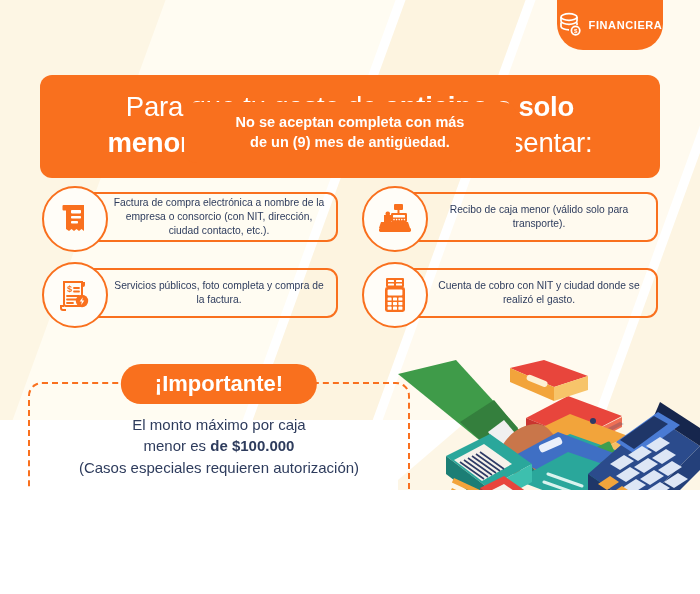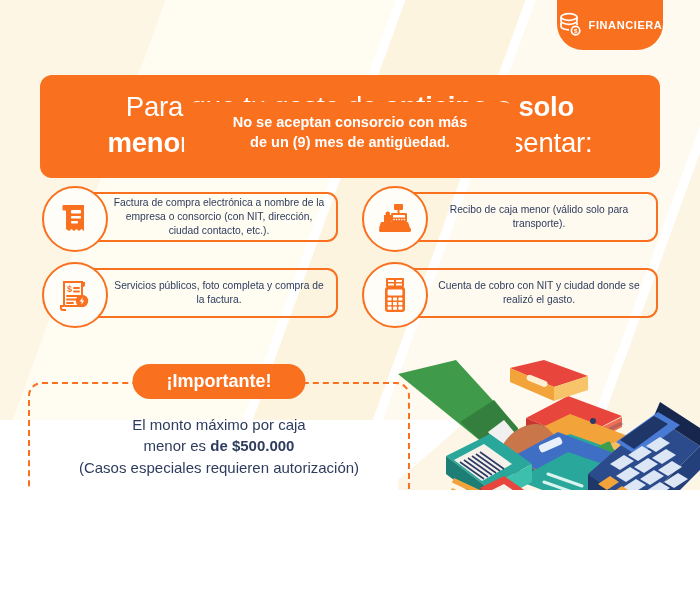--- a/index.html
+++ b/index.html
@@ -63,21 +63,21 @@
   }
 
   
   .important{
     position:absolute;left:28px;top:382px;width:382px;height:125px;
     border:2px dashed #f9701e;border-radius:14px;box-sizing:border-box;z-index:5;
   }
   .imp-pill{
     position:absolute;left:50%;top:-20px;transform:translateX(-50%);
     background:#f9701e;color:#fff;border-radius:20px;
-    padding:7px 34px;font-size:18px;font-weight:bold;white-space:nowrap;
+    padding:7px 34px;font-size:22px;font-weight:bold;white-space:nowrap;
   }
   .imp-body{
     position:absolute;left:0;right:0;top:30px;text-align:center;
     color:#2e3c5d;font-size:15px;line-height:1.42;
   }
   .imp-body b{font-weight:bold;}
   .imp-note{
     position:absolute;left:50%;top:102px;transform:translateX(-50%);
     width:332px;background:#f9701e;color:#fff;border-radius:13px;
     padding:11px 10px;box-sizing:border-box;text-align:center;
@@ -228,26 +228,26 @@
         </div>
       </div>
 
     </div>
   </div>
 
   <div class="important">
     <div class="imp-pill">¡Importante!</div>
     <div class="imp-body">
       <div>El monto máximo por caja</div>
-      <div><span>menor es </span><b>de $500.000</b></div>
+      <div><span>menor es </span><b>de $100.000</b></div>
       <div>(Casos especiales requieren autorización)</div>
     </div>
   </div>
   <div class="imp-note">
-    <div>No se aceptan consorcio con más</div>
+    <div>No se aceptan completa con más</div>
     <div>de un (9) mes de antigüedad.</div>
   </div>
 
   <div class="illus">
     <svg width="302" height="185" viewBox="0 0 302 185">
 
       <path d="M0 120 L70 60 L302 60 L302 185 L0 185 Z" fill="#fdf4e2" opacity=".85"></path>
 
       <path d="M128 58 l42-22 54 20 -44 23z" fill="#e8453c"></path>
       <path d="M128 58 v10 l52 22 v-11z" fill="#c9352f"></path>

